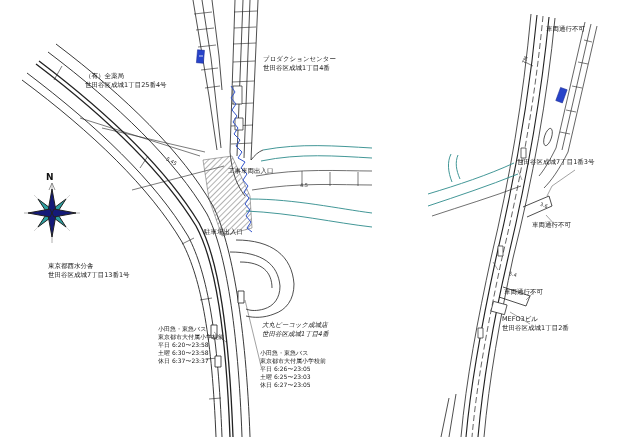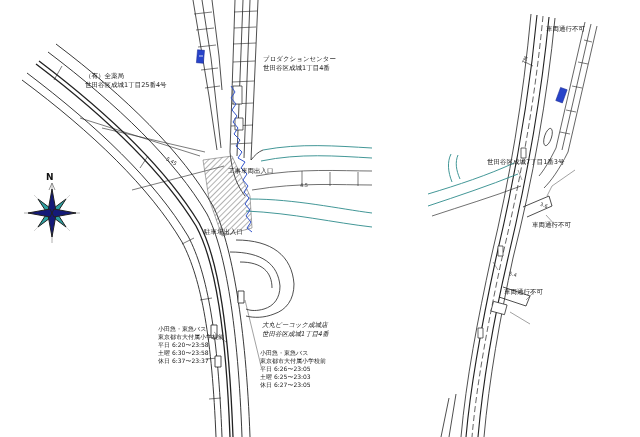--- a/index.html
+++ b/index.html
@@ -156,20 +156,24 @@
 
   <div class="lbl center" style="left:85px;top:72px;width:95px;">
     <div>（有）全薬局</div>
     <div>世田谷区成城1丁目25番4号</div>
   </div>
 
   <div class="lbl" style="left:228px;top:167px;">工事車両出入口</div>
 
   <div class="lbl" style="left:204px;top:228px;text-align:right;">駐車場出入口</div>
 
+  <div class="lbl center" style="left:48px;top:262px;width:108px;">
+    <div>東京都西水分舎</div>
+    <div>世田谷区成城7丁目13番1号</div>
+  </div>
 
   <div class="lbl small" style="left:158px;top:325px;">
     <div>小田急・東急バス</div>
     <div>東京都市大付属小学校前</div>
     <div>平日 6:20〜23:58</div>
     <div>土曜 6:30〜23:58</div>
     <div>休日 6:37〜23:37</div>
   </div>
 
   <div class="lbl center" style="left:262px;top:321px;width:100px;font-style:italic;">
@@ -183,26 +187,30 @@
     <div>平日 6:26〜23:05</div>
     <div>土曜 6:25〜23:03</div>
     <div>休日 6:27〜23:05</div>
   </div>
 
 
   <div class="north" style="left:46px;top:172px;">N</div>
 
   <div class="lbl" style="left:546px;top:25px;">車両通行不可</div>
 
-  <div class="lbl" style="left:487px;top:158px;text-align:right;">世田谷区成城7丁目1番3号</div>
+  <div class="lbl" style="left:517px;top:158px;text-align:right;">世田谷区成城7丁目1番3号</div>
 
   <div class="lbl" style="left:532px;top:221px;">車両通行不可</div>
 
   <div class="lbl" style="left:504px;top:288px;">車両通行不可</div>
 
+  <div class="lbl center" style="left:502px;top:315px;width:82px;">
+    <div>MEFO3ビル</div>
+    <div>世田谷区成城1丁目2番</div>
+  </div>
 
   <div class="dim" style="left:521px;top:57px;transform:rotate(-65deg);">7M</div>
   <div class="dim" style="left:540px;top:202px;transform:rotate(20deg);">3.6</div>
   <div class="dim" style="left:509px;top:271px;transform:rotate(15deg);">5.4</div>
   <div class="dim" style="left:300px;top:182px;">4.5</div>
   <div class="dim" style="left:166px;top:158px;transform:rotate(30deg);">5.45</div>
 
 </div>
 
 </body></html>

